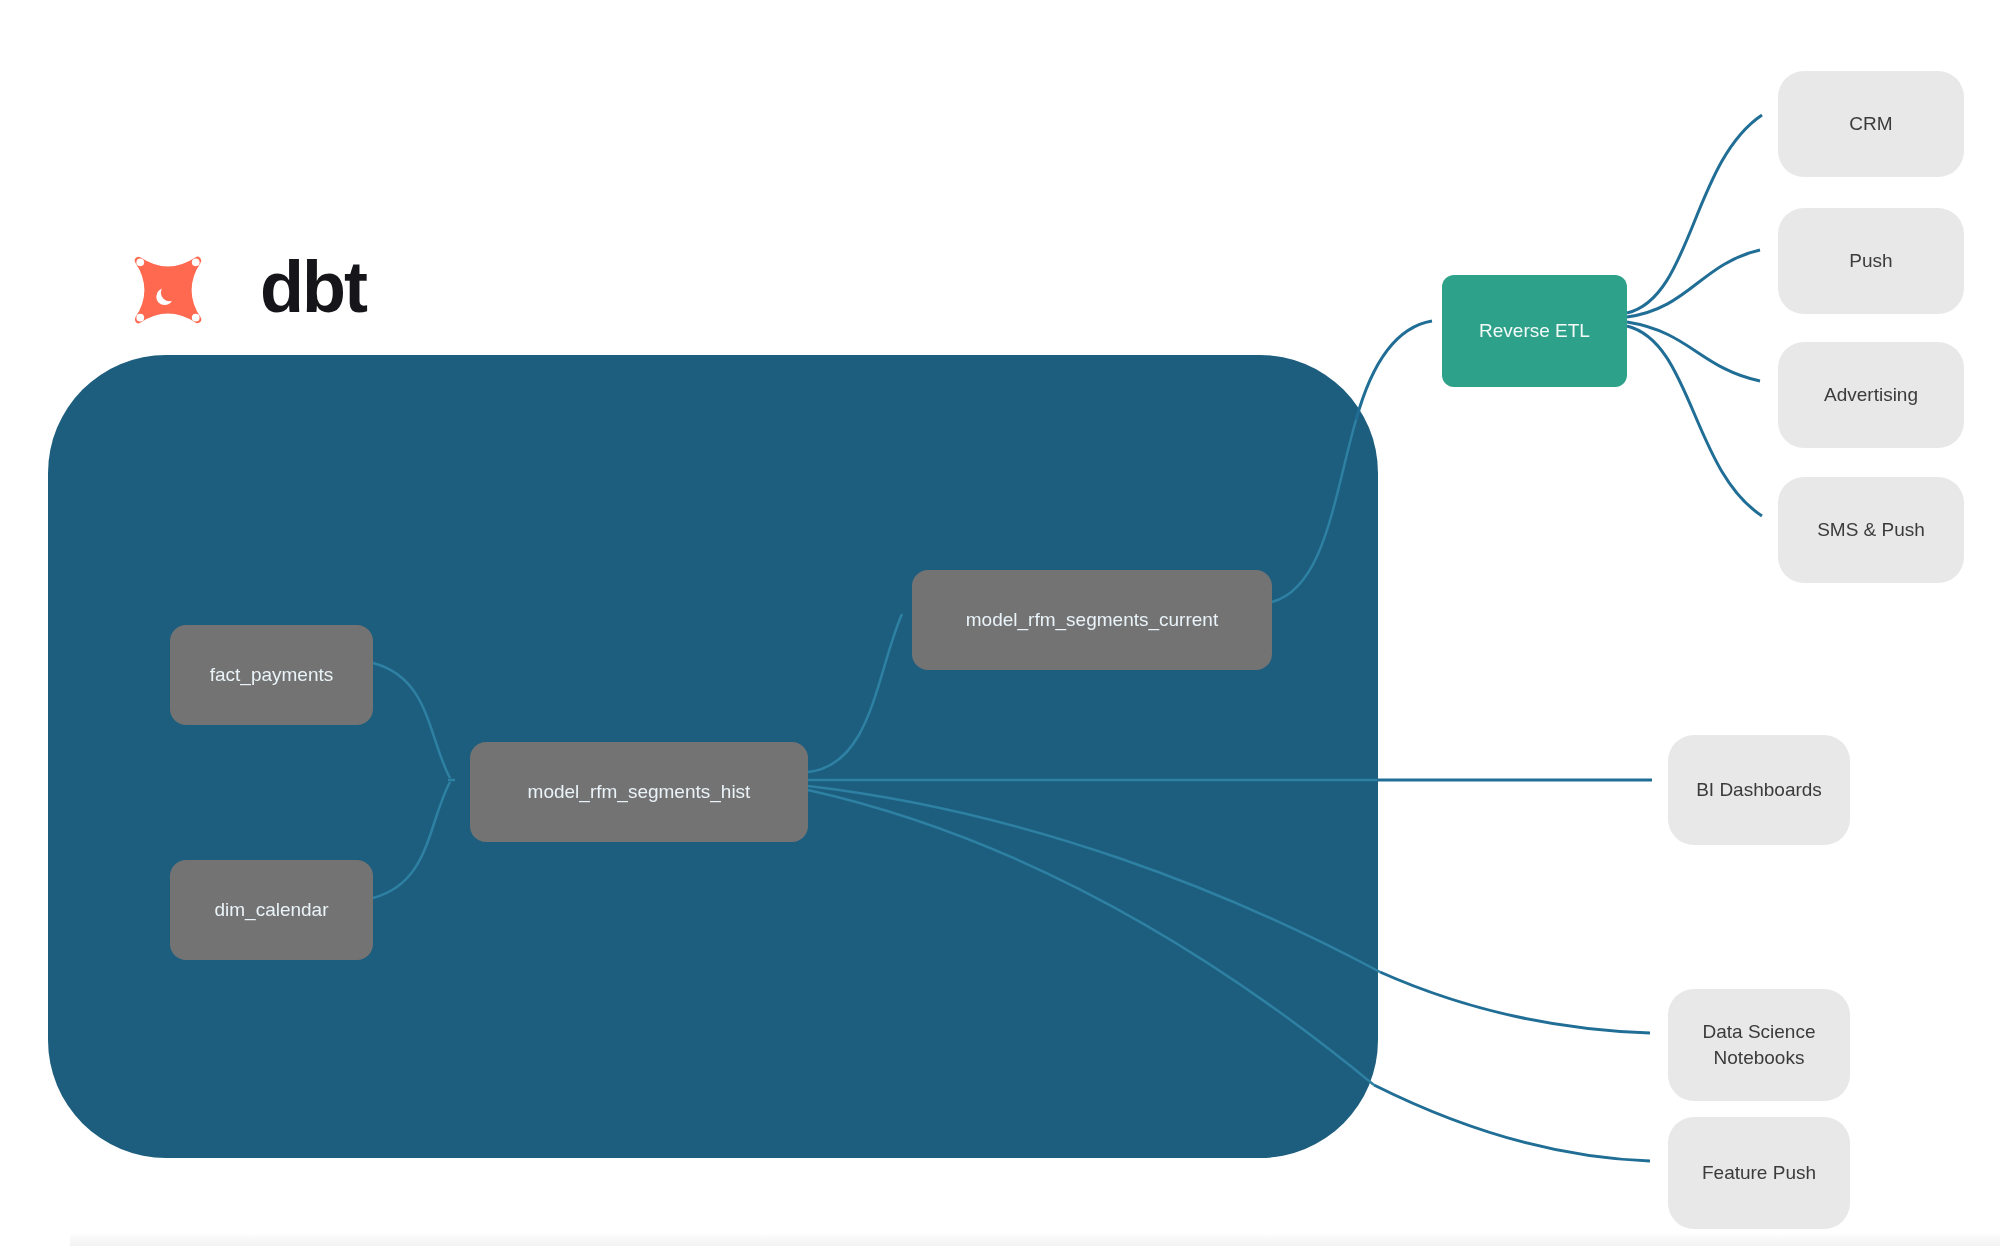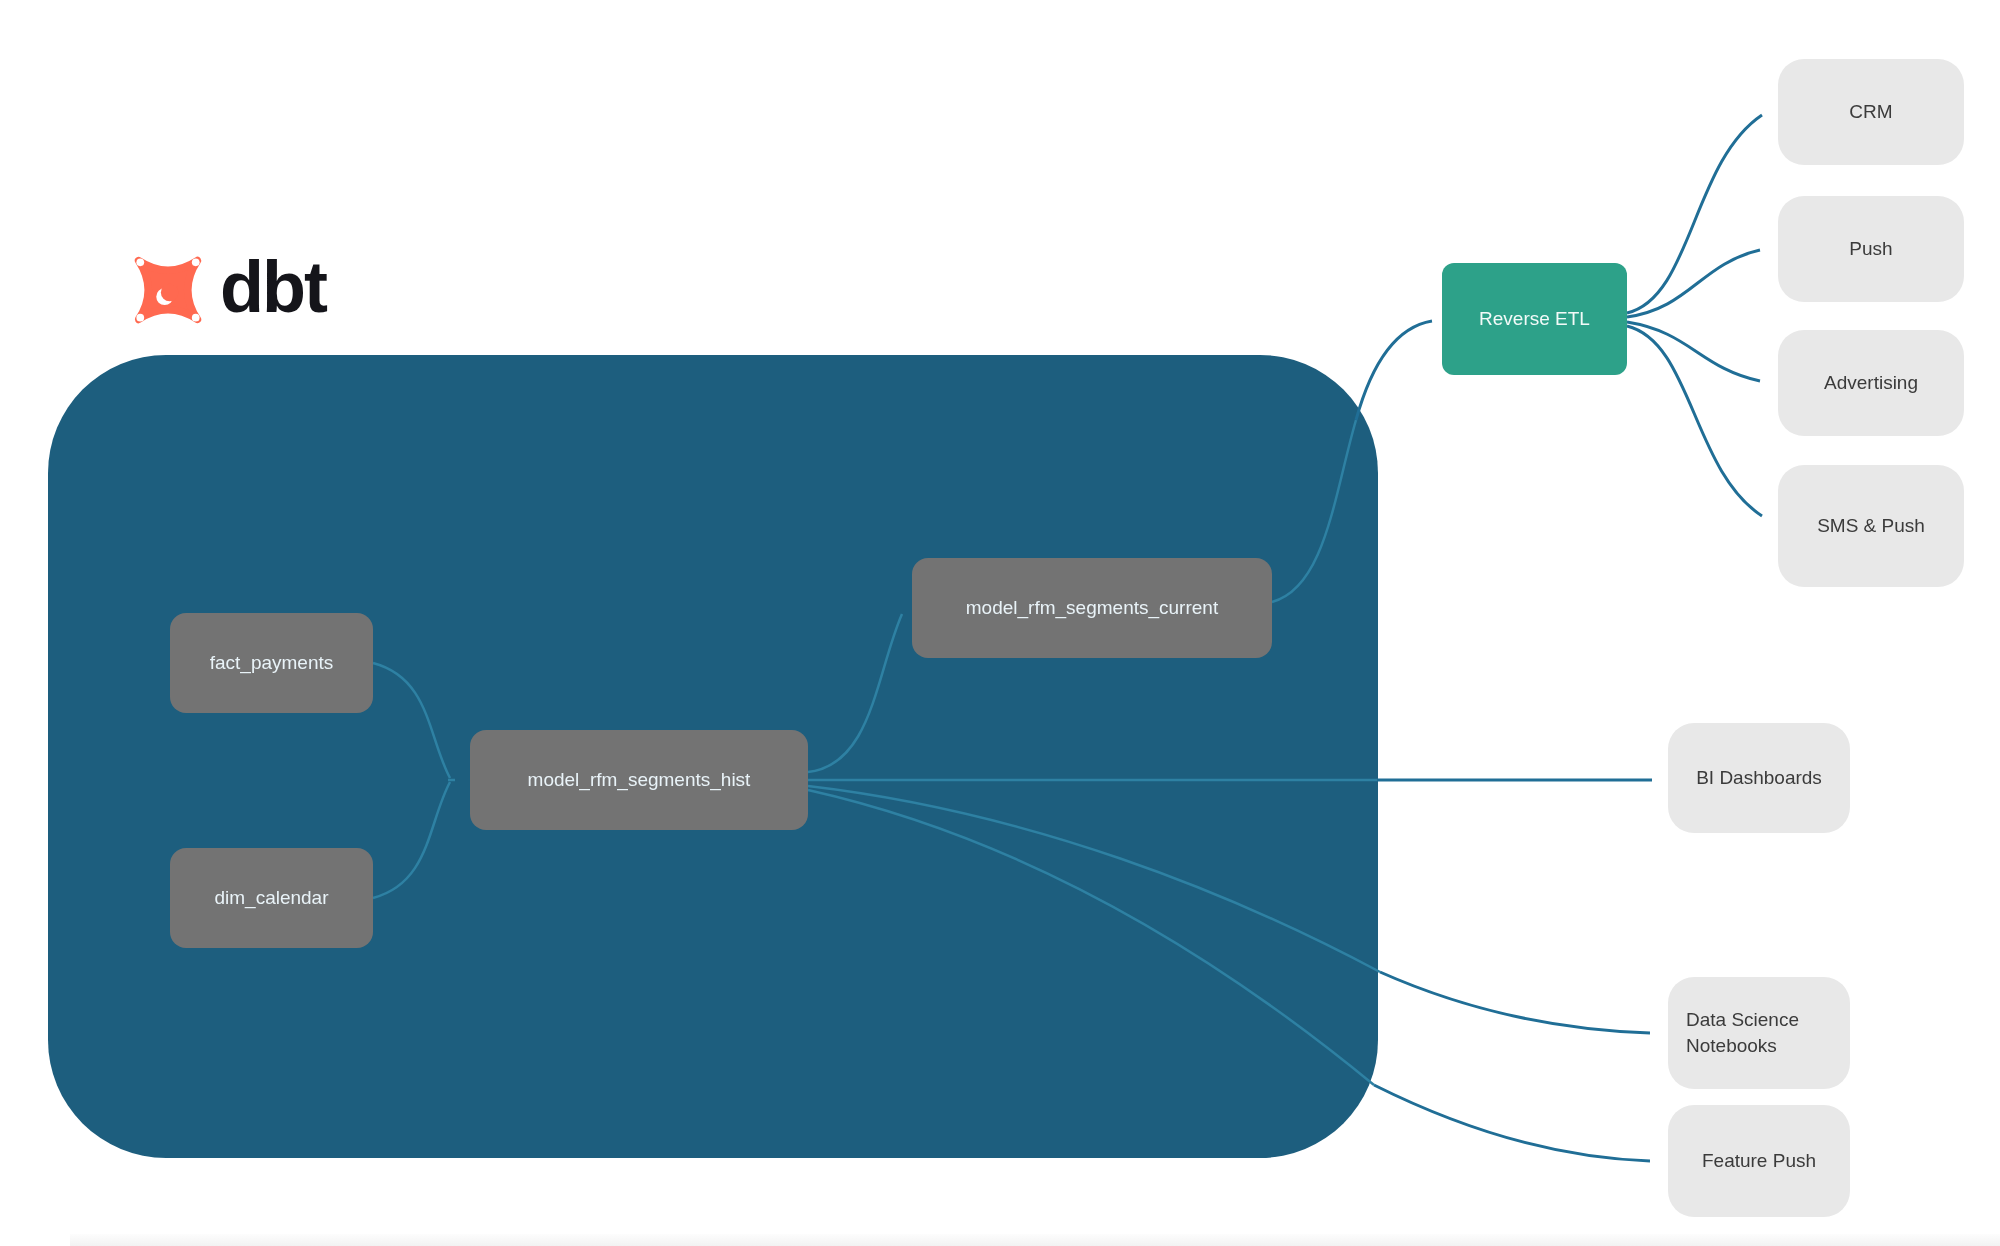--- a/index.html
+++ b/index.html
@@ -3,48 +3,48 @@
 <meta charset="utf-8">
 <style>
   html,body{margin:0;padding:0;}
   body{
     width:2000px;height:1246px;position:relative;background:#ffffff;
     font-family:"Liberation Sans","DejaVu Sans",sans-serif;overflow:hidden;
   }
   
   .logo{position:absolute;left:126px;top:248px;display:flex;align-items:center;gap:10px;}
   .logo svg{width:84px;height:84px;display:block;}
-  .wordmark{font-size:72px;font-weight:800;color:#15151a;letter-spacing:-2px;line-height:1;padding-bottom:6px;}
+  .wordmark{font-size:72px;font-weight:800;color:#15151a;letter-spacing:-2px;line-height:1;padding-bottom:6px;margin-left:40px;}
   
   .warehouse{
     position:absolute;left:48px;top:355px;width:1330px;height:803px;
     background:#1d5e7e;border-radius:118px;
   }
   
   svg.edges{position:absolute;left:0;top:0;width:2000px;height:1246px;z-index:2;}
   svg.edges path{fill:none;}
   .edge-in{stroke:#2e81a3;stroke-width:2.5;}
   .edge-out{stroke:#206e96;stroke-width:3;}
   
   .node{
     position:absolute;z-index:3;display:flex;align-items:center;justify-content:center;
-    text-align:left;border-radius:16px;box-sizing:border-box;padding:0 18px;
+    text-align:center;border-radius:16px;box-sizing:border-box;padding:0 18px;margin-top:12px;
   }
   .model{background:#737373;color:#e9f3f8;font-size:19px;}
   .green{background:#2da189;color:#f2faf8;font-size:19px;border-radius:12px;}
   .gray{background:#e8e8e8;color:#3b3b3b;font-size:19px;border-radius:26px;line-height:1.35;}
   #n-fact{left:170px;top:613px;width:203px;height:100px;}
   #n-dim{left:170px;top:848px;width:203px;height:100px;}
   #n-hist{left:470px;top:730px;width:338px;height:100px;}
   #n-current{left:912px;top:558px;width:360px;height:100px;}
   #n-retl{left:1442px;top:263px;width:185px;height:112px;}
   #n-crm{left:1778px;top:59px;width:186px;height:106px;}
   #n-email{left:1778px;top:196px;width:186px;height:106px;}
   #n-adv{left:1778px;top:330px;width:186px;height:106px;}
-  #n-sms{left:1778px;top:465px;width:186px;height:122px;}
+  #n-sms{left:1778px;top:465px;width:186px;height:106px;}
   #n-bi{left:1668px;top:723px;width:182px;height:110px;}
   #n-ds{left:1668px;top:977px;width:182px;height:112px;}
   #n-fs{left:1668px;top:1105px;width:182px;height:112px;}
   
   .bottom-strip{
     position:absolute;left:70px;right:0;bottom:0;height:12px;
     background:linear-gradient(#fdfdfd,#f2f2f2);z-index:1;
   }
 </style>
 </head>

